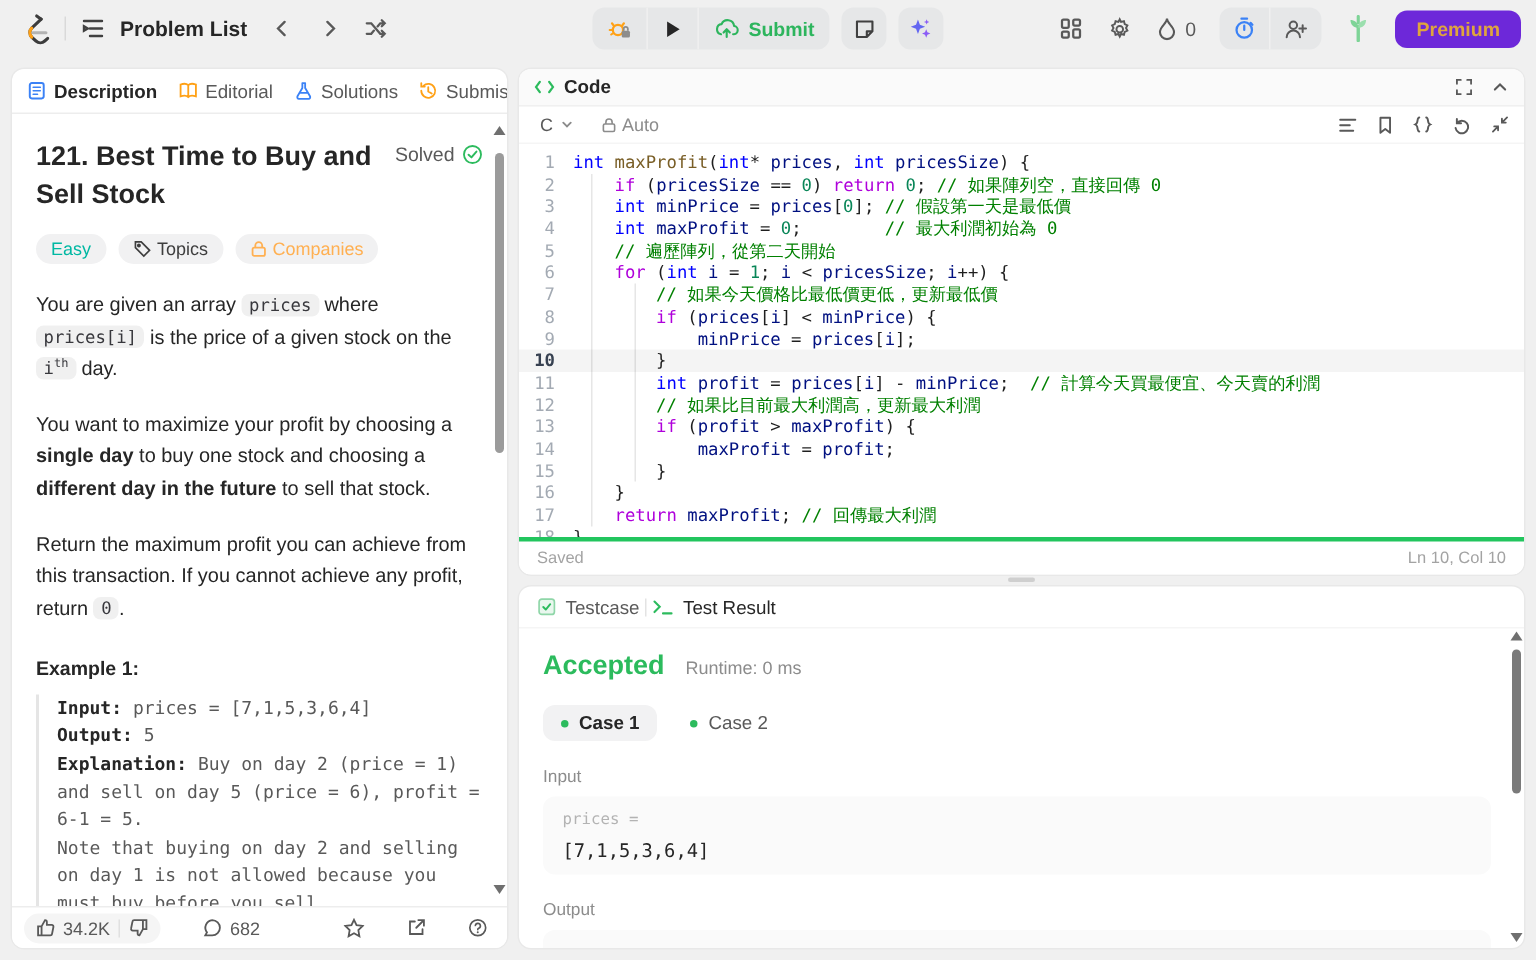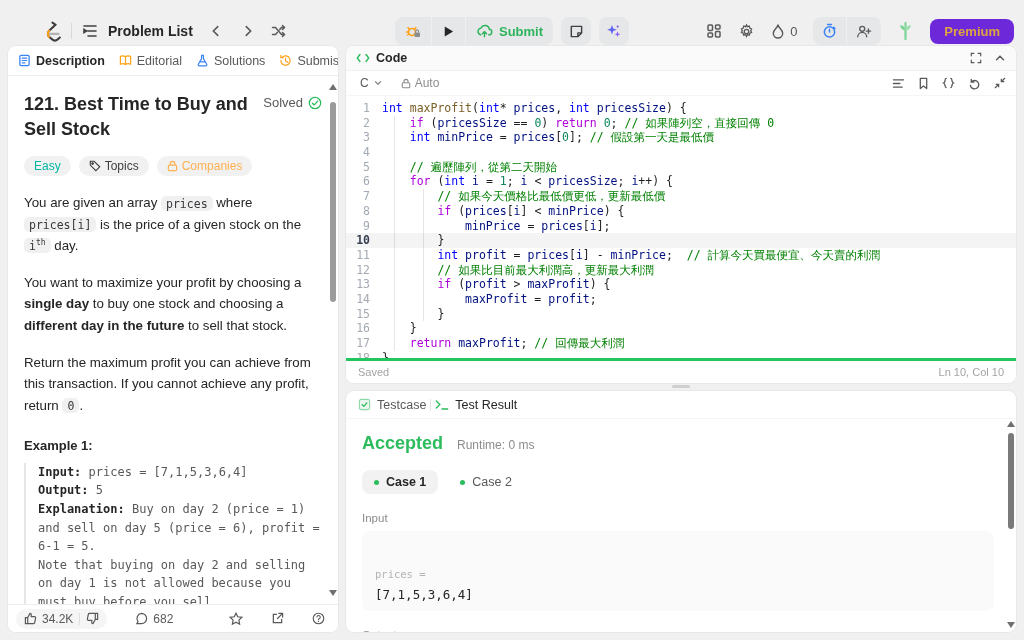--- a/index.html
+++ b/index.html
@@ -1,20 +1,20 @@
 <!DOCTYPE html>
 <html><head>
 <meta charset="utf-8">
 <style>
   * { margin:0; padding:0; box-sizing:border-box; }
   html,body { width:1024px; height:640px; overflow:hidden; }
   body { font-family:"Liberation Sans", sans-serif; background:#f0f0f0; color:#262626; font-size:13px; }
 
   
-  #navbar { position:absolute; left:0; top:12px; width:1024px; height:38px; display:flex; align-items:center;padding-left:28px; }
+  #navbar { position:absolute; left:0; top:0; width:1024px; height:38px; display:flex; align-items:center; }
   .nav-left { display:flex; align-items:center; gap:10px; padding-left:14px; }
   .nav-center { position:absolute; left:50%; transform:translateX(-50%); display:flex; align-items:center; gap:8px; }
   .nav-right { position:absolute; right:10px; top:0; height:38px; display:flex; align-items:center; gap:16px; }
   .vdiv { width:1px; height:16px; background:#d9d9d9; }
   .nav-label { font-weight:600; font-size:14px; color:#262626; }
   .icon-btn { display:flex; align-items:center; justify-content:center; color:#595959; cursor:pointer; }
   .seg-group { display:flex; align-items:center; background:#e6e7e8; border-radius:8px; overflow:hidden; }
   .seg { display:flex; align-items:center; justify-content:center; height:28px; padding:0 10px; cursor:pointer; }
   .seg + .seg { border-left:1px solid #f0f0f0; }
   .submit-txt { color:#2db55d; font-weight:600; font-size:13px; margin-left:6px; }
@@ -90,21 +90,21 @@
   #test-body { position:absolute; left:0; top:28px; right:12px; bottom:0; overflow:hidden; padding:14px 10px 0 16px; }
   #status-row { display:flex; align-items:baseline; gap:14px; }
   #status { color:#2cbb5d; font-size:18px; font-weight:600; }
   #runtime { color:#8c8c8c; font-size:12px; }
   #cases-row { display:flex; align-items:center; gap:10px; margin-top:16px; }
   .case-pill { display:flex; align-items:center; gap:7px; border-radius:8px; padding:5px 12px; font-size:12.5px; color:#595959; cursor:pointer; }
   .case-pill.active { background:#f2f2f3; color:#262626; font-weight:600; }
   .case-dot { width:5px; height:5px; border-radius:50%; background:#2cbb5d; }
   .io-label { color:#8c8c8c; font-size:11.5px; margin-top:18px; }
   .io-box { background:#fafafa; border-radius:8px; padding:9px 13px; margin-top:7px; }
-  .io-name { color:#b3b3b3; font-size:10.5px; font-family:"DejaVu Sans Mono", monospace;margin-top:28px; }
+  .io-name { color:#b3b3b3; font-size:10.5px; font-family:"DejaVu Sans Mono", monospace; }
   .io-val { color:#262626; font-size:12.5px; font-family:"DejaVu Sans Mono", monospace; margin-top:7px; }
 
   #drag-handle { position:absolute; left:672px; top:385px; width:18px; height:3px; border-radius:2px; background:#cfcfcf; }
 
   svg { display:block; }
 </style>
 </head>
 <body>
 
 <div id="navbar">
@@ -401,21 +401,21 @@
     </div>
   </div>
 
   <div id="editor">
     <div class="indent-guide" style="left:48px; top:19px; height:235px;"></div>
     <div class="indent-guide" style="left:77px; top:92px; height:132px;"></div>
     <div id="code-lines">
         <div class="code-row"><span class="gutter">1</span><span><span class="tk-t">int</span><span class="tk-p"> </span><span class="tk-f">maxProfit</span><span class="tk-p">(</span><span class="tk-t">int</span><span class="tk-p">* </span><span class="tk-v">prices</span><span class="tk-p">, </span><span class="tk-t">int</span><span class="tk-p"> </span><span class="tk-v">pricesSize</span><span class="tk-p">) {</span></span></div>
         <div class="code-row"><span class="gutter">2</span><span><span class="tk-p">    </span><span class="tk-k">if</span><span class="tk-p"> (</span><span class="tk-v">pricesSize</span><span class="tk-p"> == </span><span class="tk-n">0</span><span class="tk-p">) </span><span class="tk-k">return</span><span class="tk-p"> </span><span class="tk-n">0</span><span class="tk-p">; </span><span class="tk-c">// 如果陣列空，直接回傳 0</span></span></div>
         <div class="code-row"><span class="gutter">3</span><span><span class="tk-p">    </span><span class="tk-t">int</span><span class="tk-p"> </span><span class="tk-v">minPrice</span><span class="tk-p"> = </span><span class="tk-v">prices</span><span class="tk-p">[</span><span class="tk-n">0</span><span class="tk-p">]; </span><span class="tk-c">// 假設第一天是最低價</span></span></div>
-        <div class="code-row"><span class="gutter">4</span></div>
+        <div class="code-row"><span class="gutter">4</span><span><span class="tk-p">    </span><span class="tk-t">int</span><span class="tk-p"> </span><span class="tk-v">maxProfit</span><span class="tk-p"> = </span><span class="tk-n">0</span><span class="tk-p">;        </span><span class="tk-c">// 最大利潤初始為 0</span></span></div>
         <div class="code-row"><span class="gutter">5</span><span><span class="tk-p">    </span><span class="tk-c">// 遍歷陣列，從第二天開始</span></span></div>
         <div class="code-row"><span class="gutter">6</span><span><span class="tk-p">    </span><span class="tk-k">for</span><span class="tk-p"> (</span><span class="tk-t">int</span><span class="tk-p"> </span><span class="tk-v">i</span><span class="tk-p"> = </span><span class="tk-n">1</span><span class="tk-p">; </span><span class="tk-v">i</span><span class="tk-p"> &lt; </span><span class="tk-v">pricesSize</span><span class="tk-p">; </span><span class="tk-v">i</span><span class="tk-p">++) {</span></span></div>
         <div class="code-row"><span class="gutter">7</span><span><span class="tk-p">        </span><span class="tk-c">// 如果今天價格比最低價更低，更新最低價</span></span></div>
         <div class="code-row"><span class="gutter">8</span><span><span class="tk-p">        </span><span class="tk-k">if</span><span class="tk-p"> (</span><span class="tk-v">prices</span><span class="tk-p">[</span><span class="tk-v">i</span><span class="tk-p">] &lt; </span><span class="tk-v">minPrice</span><span class="tk-p">) {</span></span></div>
         <div class="code-row"><span class="gutter">9</span><span><span class="tk-p">            </span><span class="tk-v">minPrice</span><span class="tk-p"> = </span><span class="tk-v">prices</span><span class="tk-p">[</span><span class="tk-v">i</span><span class="tk-p">];</span></span></div>
         <div class="code-row hl"><span class="gutter">10</span><span><span class="tk-p">        }</span></span></div>
         <div class="code-row"><span class="gutter">11</span><span><span class="tk-p">        </span><span class="tk-t">int</span><span class="tk-p"> </span><span class="tk-v">profit</span><span class="tk-p"> = </span><span class="tk-v">prices</span><span class="tk-p">[</span><span class="tk-v">i</span><span class="tk-p">] - </span><span class="tk-v">minPrice</span><span class="tk-p">;  </span><span class="tk-c">// 計算今天買最便宜、今天賣的利潤</span></span></div>
         <div class="code-row"><span class="gutter">12</span><span><span class="tk-p">        </span><span class="tk-c">// 如果比目前最大利潤高，更新最大利潤</span></span></div>
         <div class="code-row"><span class="gutter">13</span><span><span class="tk-p">        </span><span class="tk-k">if</span><span class="tk-p"> (</span><span class="tk-v">profit</span><span class="tk-p"> &gt; </span><span class="tk-v">maxProfit</span><span class="tk-p">) {</span></span></div>
         <div class="code-row"><span class="gutter">14</span><span><span class="tk-p">            </span><span class="tk-v">maxProfit</span><span class="tk-p"> = </span><span class="tk-v">profit</span><span class="tk-p">;</span></span></div>

